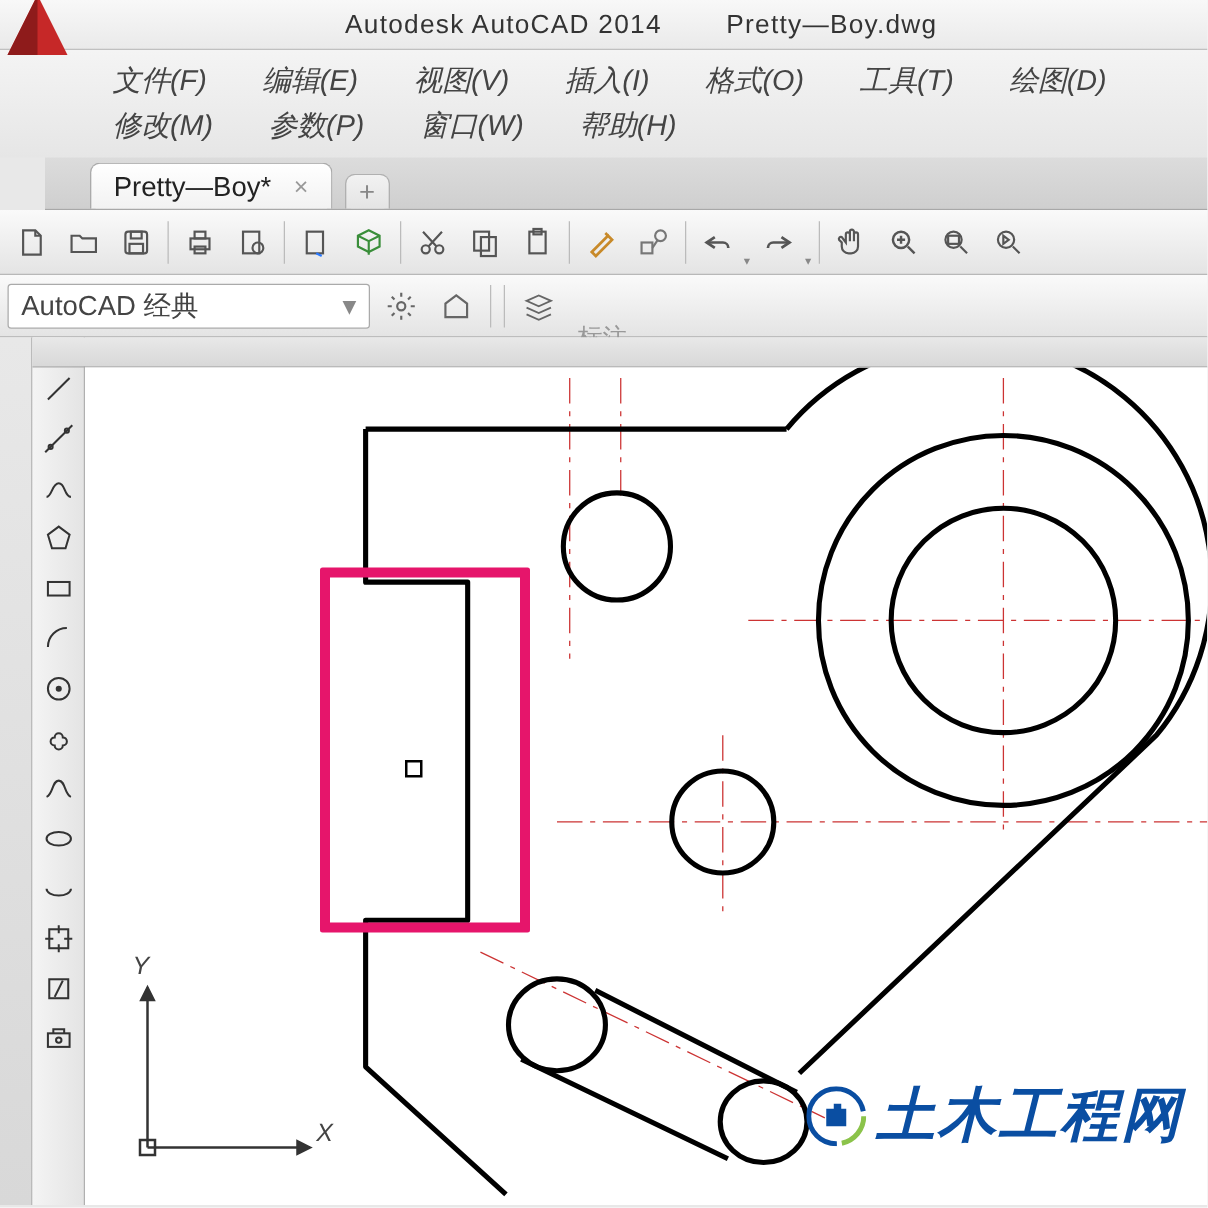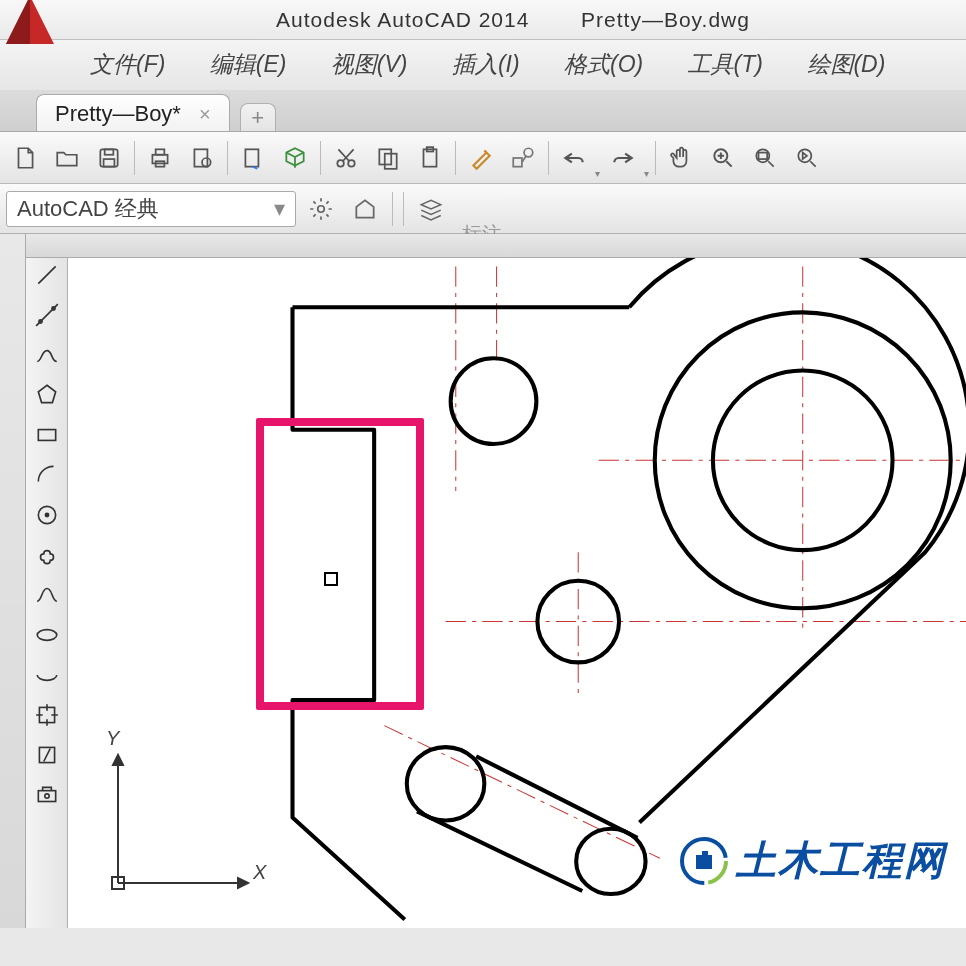--- a/index.html
+++ b/index.html
@@ -6,21 +6,21 @@
 body { width: 966px; height: 966px; background: #e8e8e8; overflow: hidden; user-select: none; }
 
 .titlebar { height: 40px; background: linear-gradient(#f8f8f8, #eaeaea); display: flex; align-items: center; font-size: 21px; color: #333; border-bottom: 1px solid #c0c0c0; }
 .logo { width: 60px; height: 40px; display: flex; align-items: center; justify-content: center; }
 .title-text { flex: 1; text-align: center; letter-spacing: 1px; }
 .title-text .gap { display:inline-block; width: 38px; }
 
 .menubar { background: linear-gradient(#f4f4f4, #e6e6e6); padding: 6px 0 8px 90px; font-size: 23px; color: #444; line-height: 36px; font-style: italic; }
 .menubar span { display:inline-block; margin-right: 38px; }
 
-.tab-strip { height: 42px; background: linear-gradient(#dcdcdc,#cfcfcf); display: flex; align-items: flex-end; padding-left: 36px; border-bottom: 1px solid #a8a8a8; }
+.tab-strip { height: 42px; background: linear-gradient(#dcdcdc,#cfcfcf); display: flex; align-items: flex-end; padding-left: 36px; border-bottom: 1px solid #a8a8a8; margin-left: 36px; }
 .tab { background: linear-gradient(#fff,#f2f2f2); border: 1px solid #aaa; border-bottom: none; border-radius: 8px 8px 0 0; padding: 6px 18px 4px 18px; font-size: 22px; color: #222; display: flex; align-items: center; gap: 12px; }
 .tab-close { color: #999; font-size: 20px; margin-left: 6px; }
 .tab-add { width: 36px; height: 28px; margin-left: 10px; background: linear-gradient(#f2f2f2,#e4e4e4); border:1px solid #b0b0b0; border-bottom:none; border-radius:8px 8px 0 0; display:flex;align-items:center;justify-content:center; color:#888; font-size:22px; }
 
 .toolbar { height: 52px; background: linear-gradient(#fafafa,#e4e4e4); border-bottom: 1px solid #b8b8b8; display: flex; align-items: center; padding: 0 6px; gap: 4px; }
 .tbtn { width: 38px; height: 38px; border:1px solid transparent; border-radius:4px; display:flex; align-items:center; justify-content:center; color:#555; }
 .tsep { width:1px; height:34px; background:#bbb; margin: 0 2px; }
 .tbtn svg { width:26px; height:26px; }
 .drop-arrow { font-size:10px; color:#888; margin-left:-2px; align-self:flex-end; padding-bottom:4px;}
 
@@ -37,21 +37,21 @@
 .left-tools .lt { width:34px; height:34px; display:flex; align-items:center; justify-content:center; border:1px solid transparent; border-radius:3px; }
 .left-tools .lt svg { width:26px; height:26px; stroke:#333; fill:none; stroke-width:1.5; }
 .canvas { flex:1; background:#fff; position:relative; margin-top:24px; overflow:hidden; }
 .ucs { position:absolute; left:30px; bottom:20px; font-size:20px; color:#444; font-family: serif; font-style:italic;}
 .drawing { position:absolute; inset:0; }
 .drawing svg { width:100%; height:100%; }
 .highlight-select { position:absolute; left:188px; top:160px; width:168px; height:292px; border:8px solid #e6156b; border-radius:2px; }
 .pickbox { position:absolute; left:256px; top:314px; width:14px; height:14px; border:2px solid #000; }
 
 .watermark { position:absolute; right:20px; bottom:40px; text-align:left; }
-.watermark .wm-title { font-size:40px; font-weight:700; letter-spacing:2px; color:#0a4ea2; font-style:italic; display:flex; align-items:center; gap:8px; }
+.watermark .wm-title { font-size:47px; font-weight:700; letter-spacing:2px; color:#0a4ea2; font-style:italic; display:flex; align-items:center; gap:8px; }
 .watermark .wm-url { font-size:20px; color:#666; letter-spacing:1px; padding-left:56px; }
 .wm-logo { width:48px; height:48px; }
 </style>
 </head>
 <body>
 
 <div class="titlebar">
   <div class="logo">
     <svg viewBox="0 0 40 40">
         <path d="M4 36 L20 4 L36 36 Z" fill="#c62828"></path>
@@ -68,20 +68,26 @@
 <div class="menubar">
   <div>
     <span>文件(F)</span>
     <span>编辑(E)</span>
     <span>视图(V)</span>
     <span>插入(I)</span>
     <span>格式(O)</span>
     <span>工具(T)</span>
     <span>绘图(D)</span>
   </div>
+  <div>
+    <span>修改(M)</span>
+    <span>参数(P)</span>
+    <span>窗口(W)</span>
+    <span>帮助(H)</span>
+  </div>
 </div>
 
 <div class="tab-strip">
   <div class="tab">
     <span>Pretty—Boy*</span>
     <span class="tab-close">×</span>
   </div>
   <div class="tab-add">+</div>
 </div>
 

